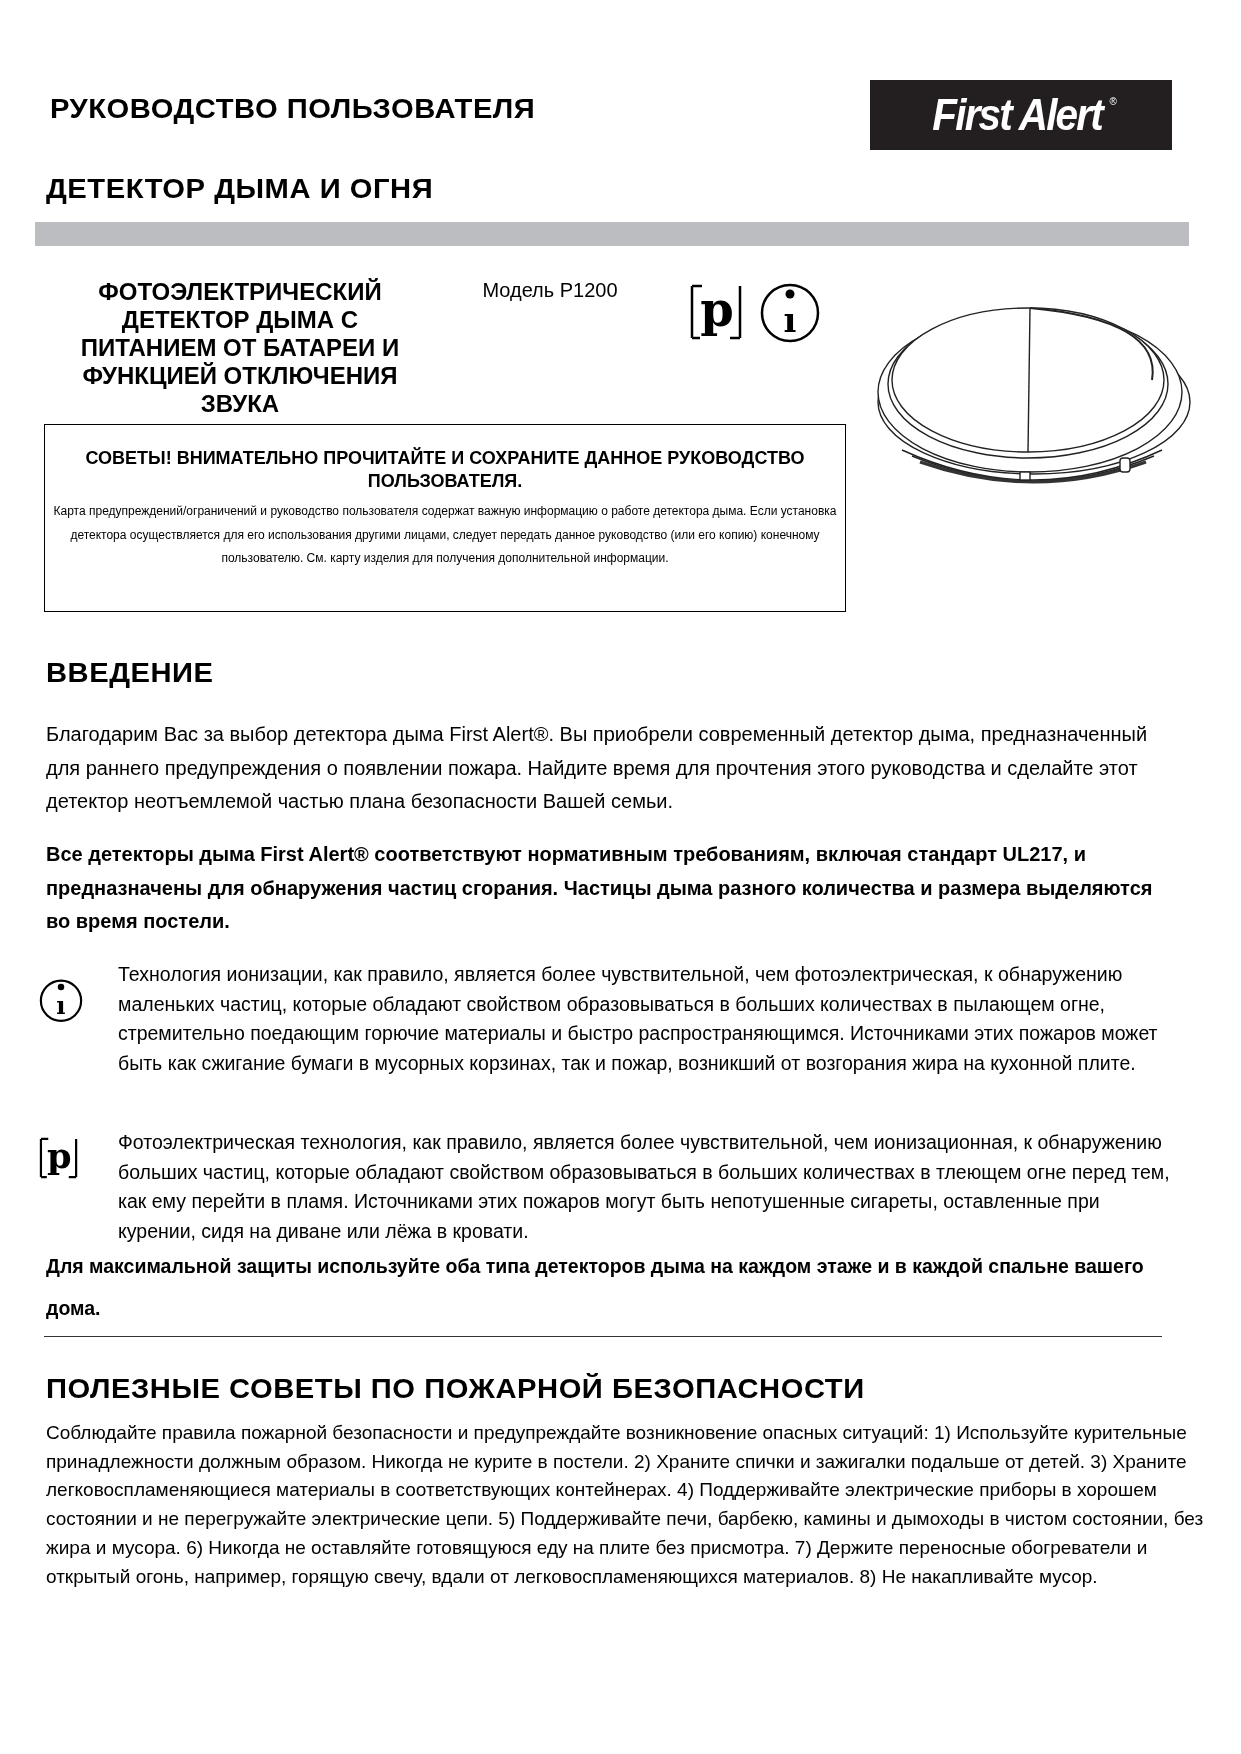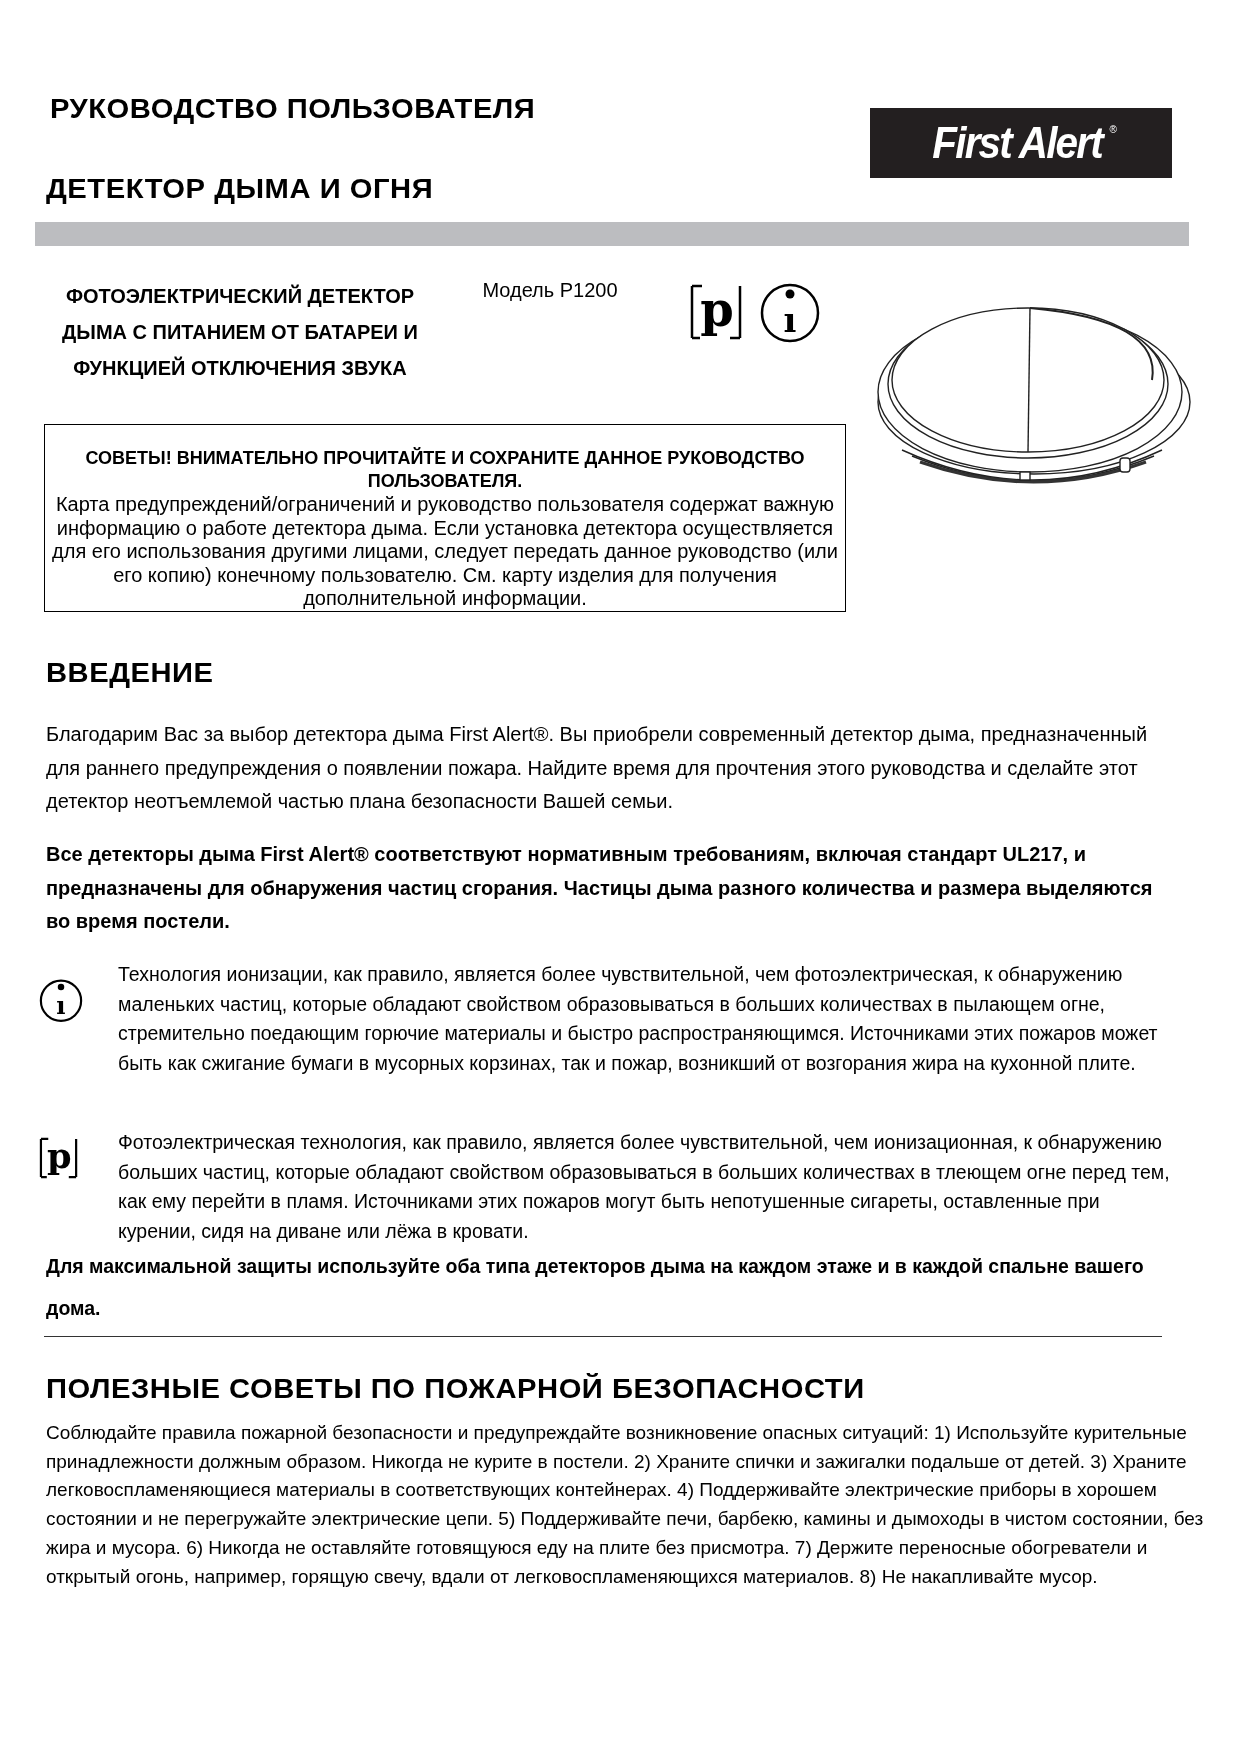--- a/index.html
+++ b/index.html
@@ -3,39 +3,39 @@
 <meta charset="utf-8">
 <style>
   html, body { margin: 0; padding: 0; background: #ffffff; }
   body { width: 1241px; height: 1754px; position: relative; overflow: hidden;
          font-family: "Liberation Sans", sans-serif; color: #000; }
   .abs { position: absolute; }
   .h1 { left: 50px; top: 94px; font-size: 27px; font-weight: bold; letter-spacing: 0.5px;
         transform: scaleX(1.08); transform-origin: left; }
   .h2 { left: 46px; top: 174px; font-size: 27px; font-weight: bold; letter-spacing: 0.5px;
         transform: scaleX(1.08); transform-origin: left; }
-  .logo { left: 870px; top: 108px; width: 302px; height: 70px; background: #231f20;
+  .logo { left: 870px; top: 80px; width: 302px; height: 70px; background: #231f20;
           display: flex; align-items: center; justify-content: center; }
   .logo span { color: #fff; font-style: italic; font-weight: bold; font-size: 44px;
                letter-spacing: -2px; transform: scaleX(0.92); }
   .logo sup { color:#fff; font-size: 10px; position: relative; top: -14px; }
   .graybar { left: 35px; top: 222px; width: 1154px; height: 24px; background: #bcbdc0; }
-  .prod { left: 60px; top: 278px; width: 360px; text-align: center; font-size: 20px;
-          font-weight: bold; line-height: 36px; }
+  .prod { left: 60px; top: 278px; width: 360px; text-align: center; font-size: 24px;
+          font-weight: bold; line-height: 28px; }
   .comp { left: 430px; top: 278px; width: 240px; text-align: center; font-size: 20px;
           line-height: 25px; }
   .comp b { display: block; }
   .icons-top { left: 688px; top: 280px; display: flex; gap: 10px; align-items: center; }
   .picon { width: 60px; height: 64px; position: relative; }
   .iicon { width: 64px; height: 64px; }
   .detector { left: 862px; top: 280px; width: 340px; height: 210px; }
   .box { left: 44px; top: 424px; width: 802px; height: 188px; border: 1.5px solid #000;
          box-sizing: border-box; text-align: center; padding-top: 22px; }
   .box .t1 { font-size: 18px; font-weight: bold; line-height: 23px; }
-  .box .t2 { font-size: 20px; line-height: 23.5px; }
+  .box .t2 { font-size: 12px; line-height: 23.5px; margin-top: 7px; }
   .sec { left: 46px; font-size: 27px; font-weight: bold; letter-spacing: 0.5px;
          transform: scaleX(1.08); transform-origin: left; }
   .para { left: 46px; width: 1120px; font-size: 20px; line-height: 33.5px; }
   .para.bold { font-weight: bold; }
   .note { left: 118px; width: 1060px; font-size: 19.5px; line-height: 29.5px; }
   .conclusion { left: 46px; width: 1140px; font-size: 19.5px; line-height: 42px; font-weight: bold; }
   .rule { left: 44px; top: 1336px; width: 1118px; height: 0; border-top: 1.5px solid #333; }
   .tips { left: 46px; width: 1160px; font-size: 19px; line-height: 28.7px; margin-top: 8px; }
   .sideicon { left: 38px; }
 </style>

